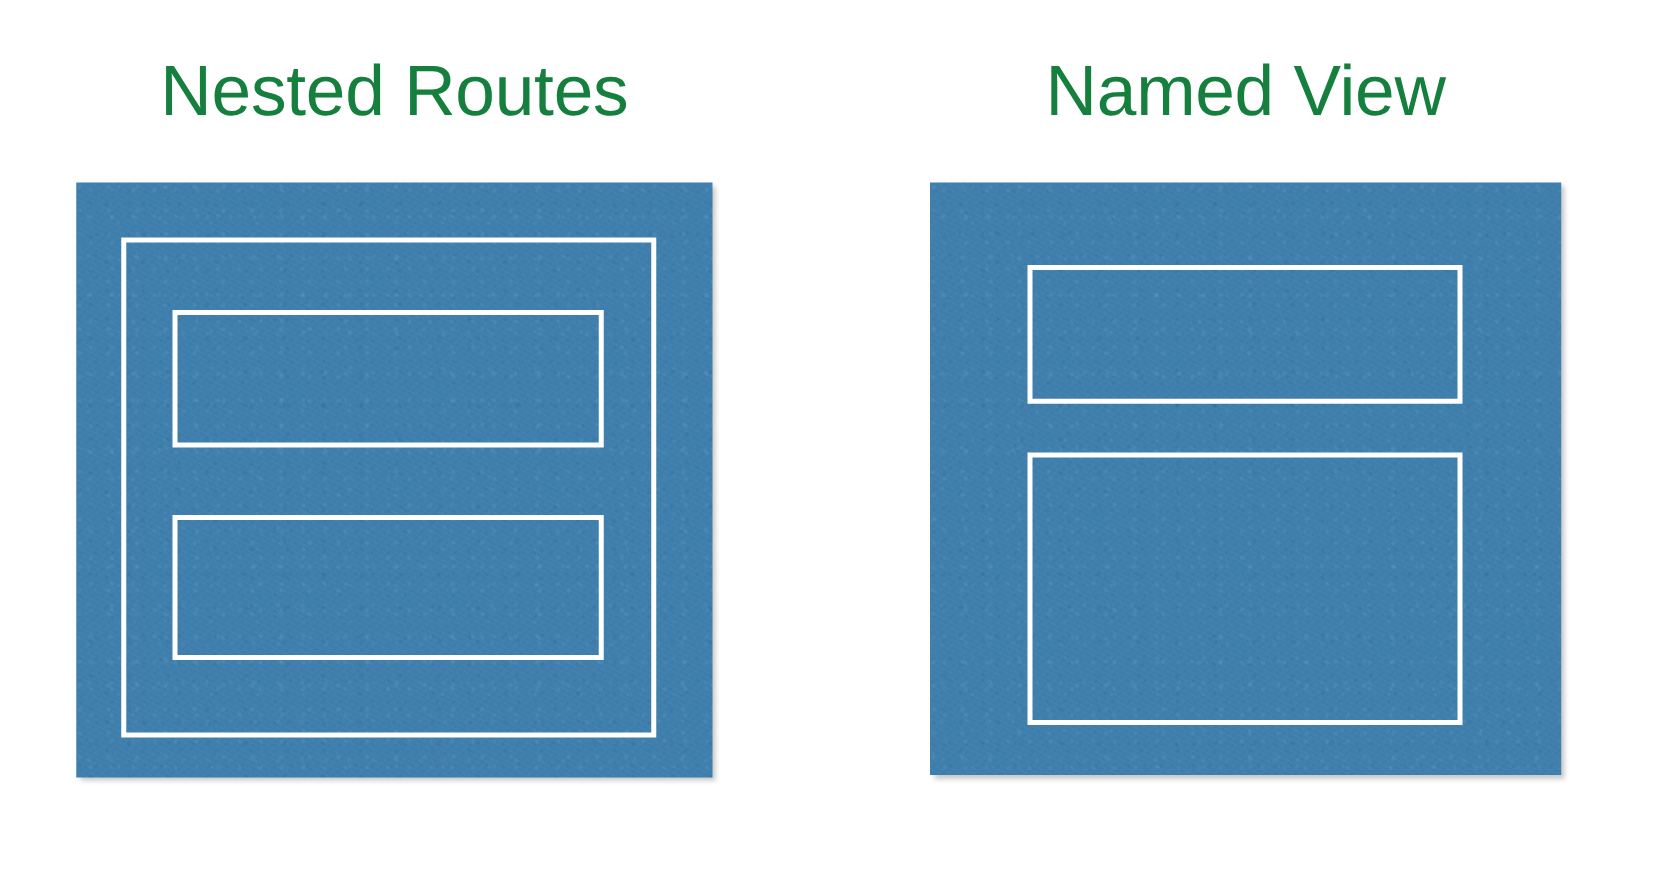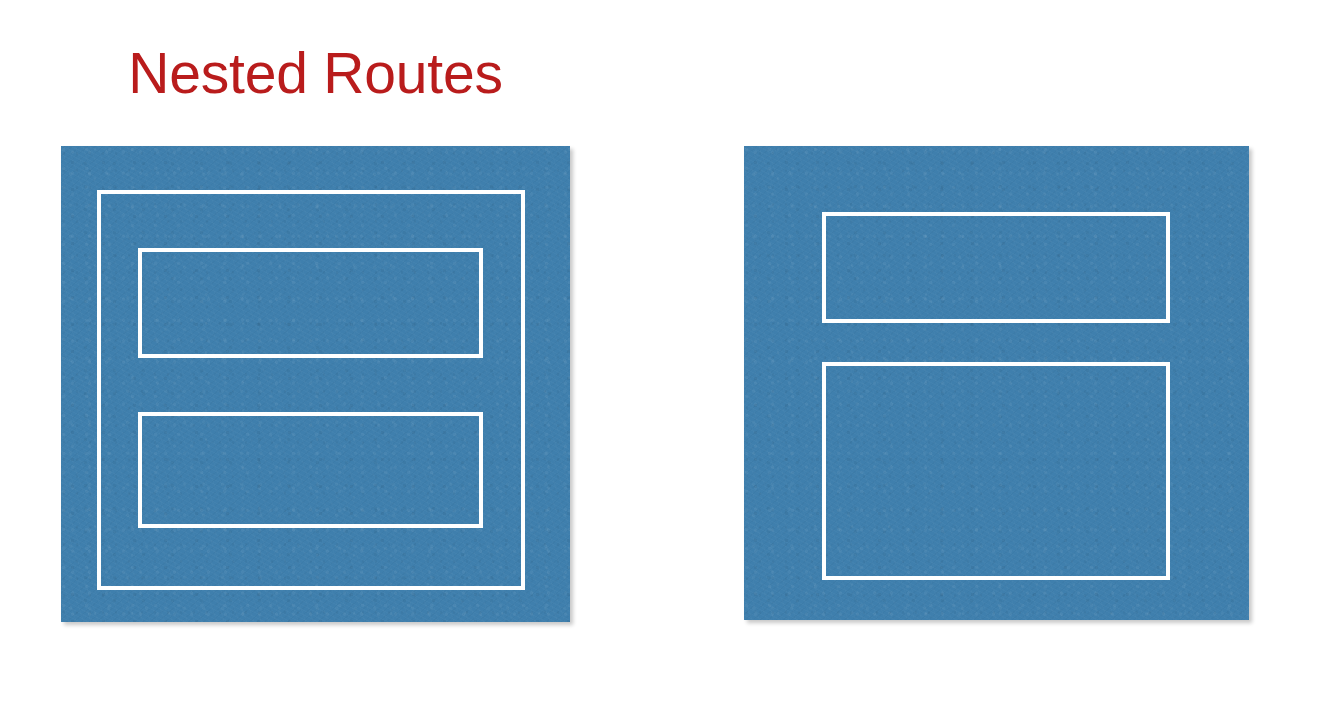--- a/index.html
+++ b/index.html
@@ -23,21 +23,21 @@
     background: #ffffff;
   }
 
   
   .panel-title {
     position: absolute;
     font-family: "Liberation Sans", "DejaVu Sans", sans-serif;
     font-weight: 300;
     font-size: 57px;
     line-height: 1;
-    color: #b91c1c;
+    color: #15803d;
     letter-spacing: -0.2px;
     white-space: nowrap;
     text-align: center;
     -webkit-font-smoothing: antialiased;
   }
 
   
   .blue-panel {
     position: absolute;
     background-color: #3f7fad;
@@ -91,20 +91,21 @@
   <div class="blue-panel" style="left:61px; top:146px; width:509px; height:476px;">
 
     <div class="outline-rect" style="left:36px; top:44px; width:428px; height:400px;">
 
       <div class="outline-rect" style="left:37px; top:54px; width:345px; height:110px;"></div>
 
       <div class="outline-rect" style="left:37px; top:218px; width:345px; height:116px;"></div>
     </div>
   </div>
 
+  <div class="panel-title" style="left:744px; top:45px; width:505px;">Named View</div>
 
   <div class="blue-panel" style="left:744px; top:146px; width:505px; height:474px;">
 
     <div class="outline-rect" style="left:78px; top:66px; width:348px; height:111px;"></div>
 
     <div class="outline-rect" style="left:78px; top:216px; width:348px; height:218px;"></div>
   </div>
 
 </div>
 

